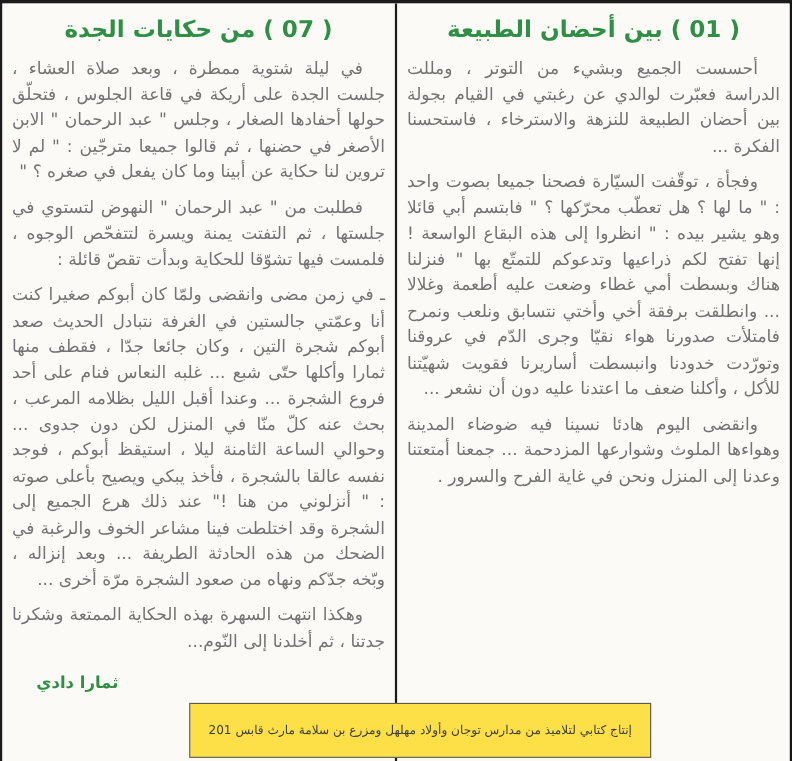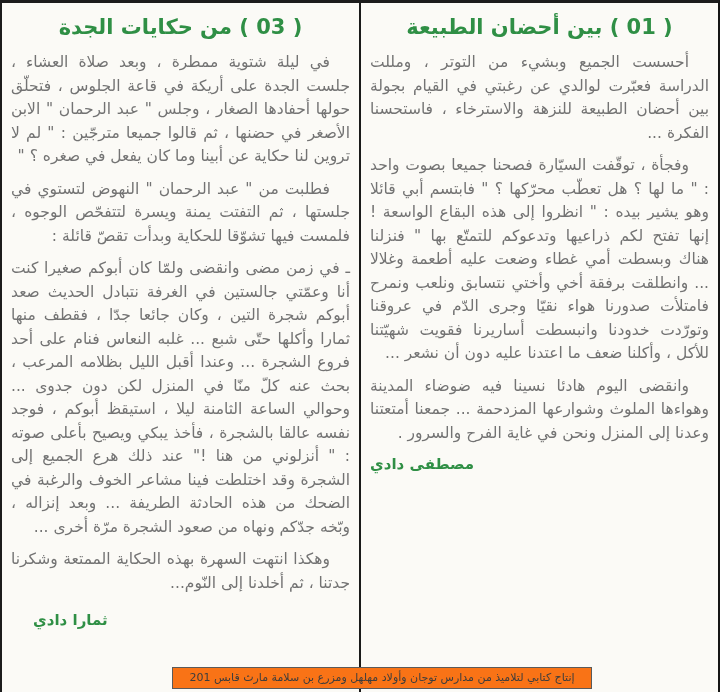--- a/index.html
+++ b/index.html
@@ -60,50 +60,49 @@
     text-align: left;
     margin-top: 10px;
   }
   .signature.offset { padding-left: 22px; margin-top: 16px; }
   .caption-box {
     position: absolute;
     left: 170px;
     bottom: 3px;
     width: 420px;
     box-sizing: border-box;
-    background: #f97316;
+    background: #fde047;
     border: 1px solid #5a5a5a;
     font-size: 11px;
     line-height: 16px;
     color: #3d3d3d;
     text-align: center;
-    padding: 2px 5px;
+    padding: 16px 5px;
     direction: rtl;
     white-space: nowrap;
     overflow: hidden;
   }
 </style>
 </head>
 <body>
 
 <div class="page">
   <div class="columns">
 
     <section class="column">
       <h2 class="title">( 01 ) بين أحضان الطبيعة</h2>
       <p class="para">أحسست الجميع وبشيء من التوتر ، ومللت الدراسة فعبّرت لوالدي عن رغبتي في القيام بجولة بين أحضان الطبيعة للنزهة والاسترخاء ، فاستحسنا الفكرة ...</p>
       <p class="para">وفجأة ، توقّفت السيّارة فصحنا جميعا بصوت واحد : " ما لها ؟ هل تعطّب محرّكها ؟ " فابتسم أبي قائلا وهو يشير بيده : " انظروا إلى هذه البقاع الواسعة ! إنها تفتح لكم ذراعيها وتدعوكم للتمتّع بها " فنزلنا هناك وبسطت أمي غطاء وضعت عليه أطعمة وغلالا ... وانطلقت برفقة أخي وأختي نتسابق ونلعب ونمرح فامتلأت صدورنا هواء نقيّا وجرى الدّم في عروقنا وتورّدت خدودنا وانبسطت أساريرنا فقويت شهيّتنا للأكل ، وأكلنا ضعف ما اعتدنا عليه دون أن نشعر ...</p>
       <p class="para">وانقضى اليوم هادئا نسينا فيه ضوضاء المدينة وهواءها الملوث وشوارعها المزدحمة ... جمعنا أمتعتنا وعدنا إلى المنزل ونحن في غاية الفرح والسرور .</p>
-      <div class="signature">مصطفى دادي</div>
     </section>
 
     <div class="divider"></div>
 
     <section class="column">
-      <h2 class="title">( 03 ) من حكايات الجدة</h2>
+      <h2 class="title">( 07 ) من حكايات الجدة</h2>
       <p class="para">في ليلة شتوية ممطرة ، وبعد صلاة العشاء ، جلست الجدة على أريكة في قاعة الجلوس ، فتحلّق حولها أحفادها الصغار ، وجلس " عبد الرحمان " الابن الأصغر في حضنها ، ثم قالوا جميعا مترجّين : " لم لا تروين لنا حكاية عن أبينا وما كان يفعل في صغره ؟ "</p>
       <p class="para">فطلبت من " عبد الرحمان " النهوض لتستوي في جلستها ، ثم التفتت يمنة ويسرة لتتفحّص الوجوه ، فلمست فيها تشوّقا للحكاية وبدأت تقصّ قائلة :</p>
       <p class="para story-dash">ـ في زمن مضى وانقضى ولمّا كان أبوكم صغيرا كنت أنا وعمّتي جالستين في الغرفة نتبادل الحديث صعد أبوكم شجرة التين ، وكان جائعا جدّا ، فقطف منها ثمارا وأكلها حتّى شبع ... غلبه النعاس فنام على أحد فروع الشجرة ... وعندا أقبل الليل بظلامه المرعب ، بحث عنه كلّ منّا في المنزل لكن دون جدوى ... وحوالي الساعة الثامنة ليلا ، استيقظ أبوكم ، فوجد نفسه عالقا بالشجرة ، فأخذ يبكي ويصيح بأعلى صوته : " أنزلوني من هنا !" عند ذلك هرع الجميع إلى الشجرة وقد اختلطت فينا مشاعر الخوف والرغبة في الضحك من هذه الحادثة الطريفة ... وبعد إنزاله ، وبّخه جدّكم ونهاه من صعود الشجرة مرّة أخرى ...</p>
       <p class="para">وهكذا انتهت السهرة بهذه الحكاية الممتعة وشكرنا جدتنا ، ثم أخلدنا إلى النّوم...</p>
       <div class="signature offset">ثمارا دادي</div>
     </section>
 
   </div>
 
   <div class="caption-box">إنتاج كتابي لتلاميذ من مدارس توجان وأولاد مهلهل ومزرع بن سلامة  مارث  قابس 201</div>

